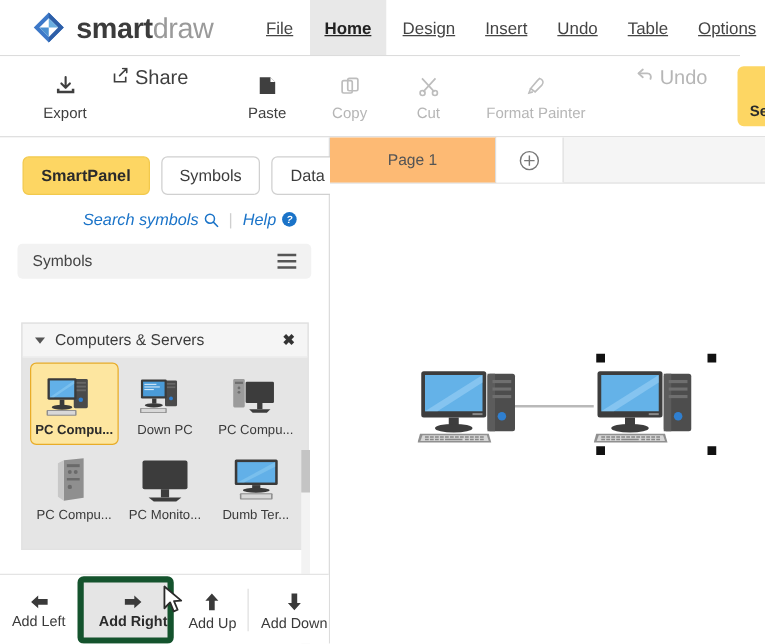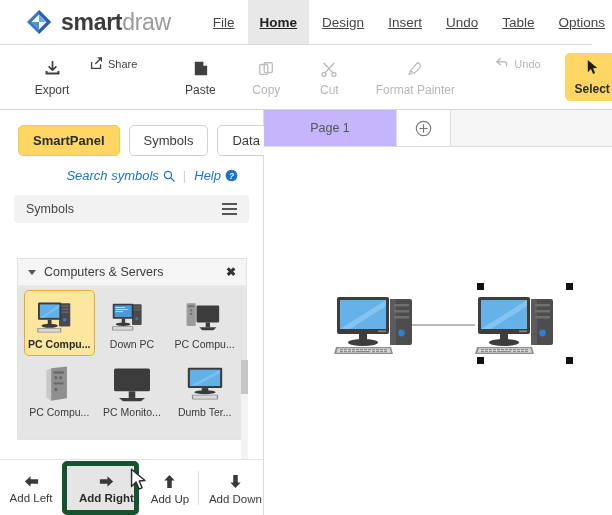--- a/index.html
+++ b/index.html
@@ -56,22 +56,22 @@
 
   .rbtn {
     display: flex; flex-direction: column; align-items: center; justify-content: center;
     min-width: 44px; padding: 2px 8px; cursor: default;
   }
   .rbtn .ic { height: 22px; display:flex; align-items:center; justify-content:center; }
   .rbtn .lbl { font-size: 12px; color: #3f3f3f; margin-top: 3px; white-space: nowrap; }
   .rbtn.disabled .lbl { color: #b6b6b6; }
 
   .rbtn-row {
-    display: flex; align-items: center; gap: 5px;
-    font-size: 11px; color: #3f3f3f; cursor: default;
+    display: flex; align-items: flex-end; gap: 5px;
+    font-size: 16px; color: #3f3f3f; cursor: default;
     padding: 2px 2px;
     margin-top: 48px;
   }
   .rstack { display:flex; flex-direction: column; justify-content:center; gap: 7px; padding: 0 6px;}
   .rstack.disabled .rbtn-row { color: #b6b6b6; }
 
   .sel-btn {
     background: #fdd663; border-radius: 5px;
     display: flex; flex-direction: column; align-items: center; justify-content: center;
     width: 55px; height: 48px; cursor: default;
@@ -161,21 +161,21 @@
   .canvasarea {
     position: absolute; left: 264px; top: 110px; width: 348px; height: 405px;
     background: #ffffff;
   }
   .pagetabs {
     position: absolute; left: 0; top: 0; width: 348px; height: 36px;
     background: #f5f5f5; border-bottom: 1px solid #dddddd;
     display: flex; align-items: stretch;
   }
   .pagetab {
-    width: 132px; background: #c4b5fd; border-right: 1px solid #dddddd;
+    width: 132px; background: #fdba74; border-right: 1px solid #dddddd;
     display: flex; align-items: center; justify-content: center;
     font-size: 12.5px; color: #555; cursor: default;
   }
   .pageadd {
     width: 53px; background: #ffffff; border-right: 1px solid #dddddd;
     display: flex; align-items: center; justify-content: center; cursor: default;
   }
   .canvas-sheet {
     position: absolute; left: 0; top: 37px; width: 348px; height: 368px;
     background: #ffffff;

